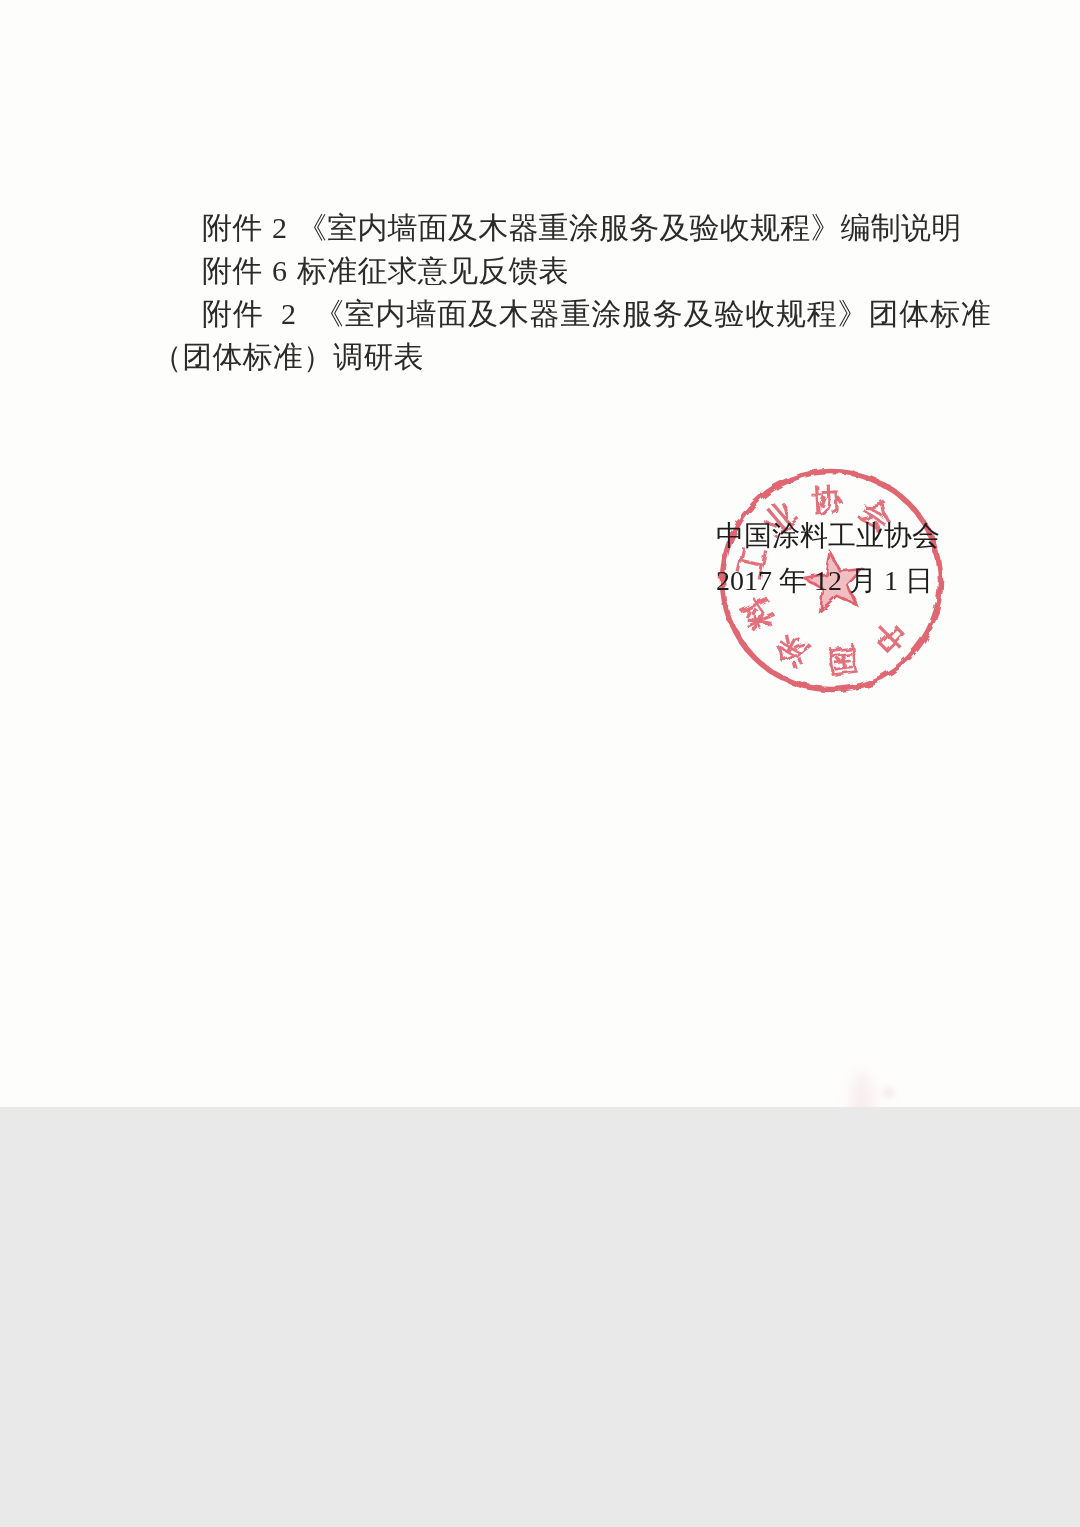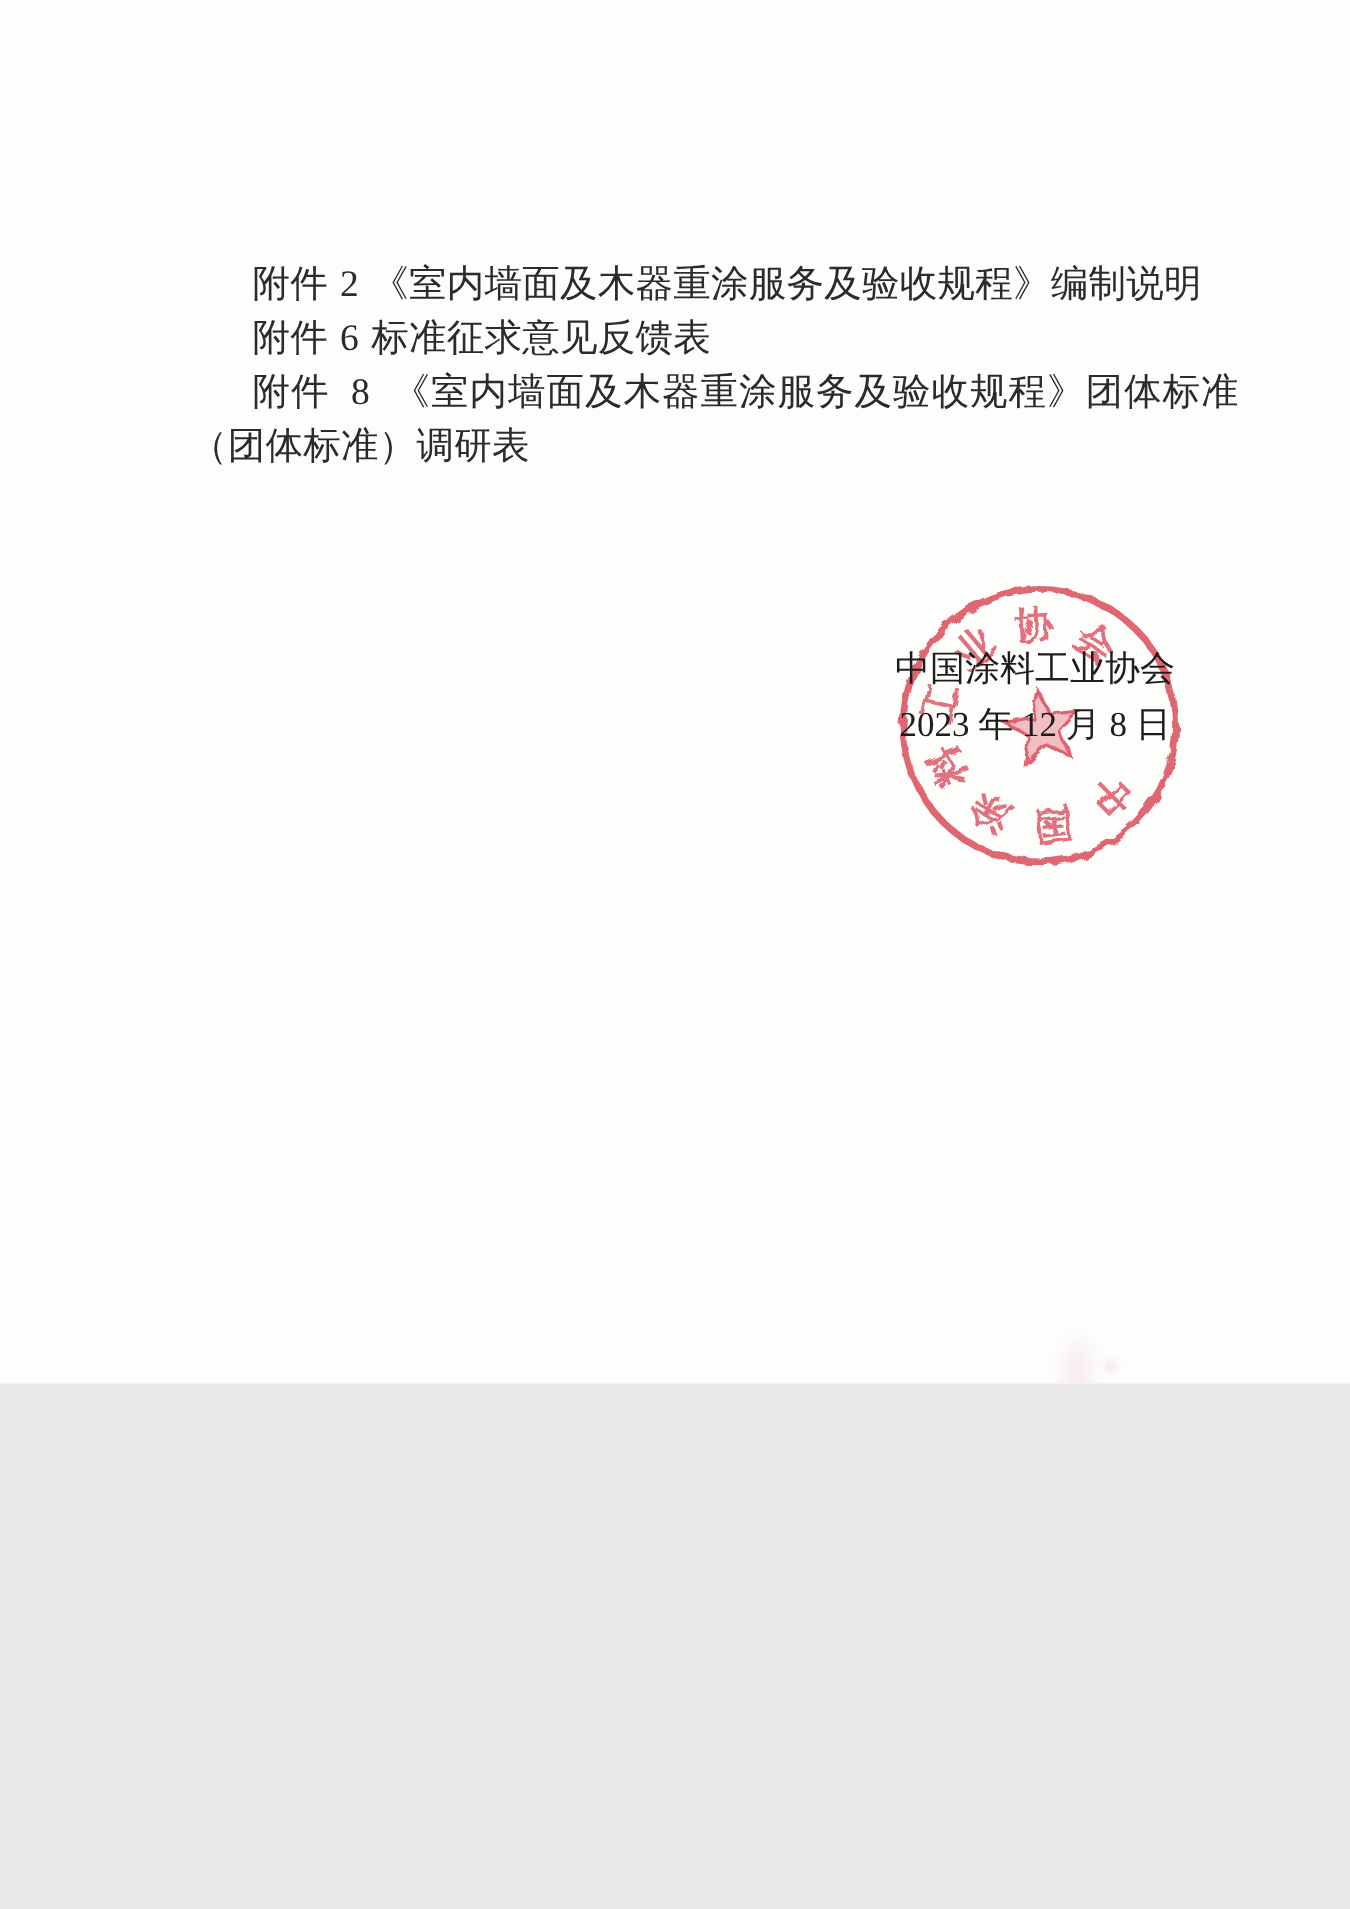--- a/index.html
+++ b/index.html
@@ -30,21 +30,21 @@
     color: #2b2b2b;
   }
   .doc-line { white-space: nowrap; }
   .doc-line.indent { padding-left: 50px; }
   .doc-line.wide-spaces { word-spacing: 9px; letter-spacing: 0.8px; }
   
   .signature {
     position: absolute;
     top: 513px;
     right: 140px;
-    text-align: center;
+    text-align: left;
     font-size: 28px;
     line-height: 45px;
     color: #1d1d1d;
     z-index: 3;
     margin-left: 12px;
   }
   .signature .sig-line { white-space: nowrap; }
   
   .stamp {
     position: absolute;
@@ -86,21 +86,21 @@
   }
 </style>
 </head>
 <body>
 
 <div class="page">
 
   <div class="doc-text">
     <div class="doc-line indent">附件 2 《室内墙面及木器重涂服务及验收规程》编制说明</div>
     <div class="doc-line indent">附件 6 标准征求意见反馈表</div>
-    <div class="doc-line indent wide-spaces">附件 8 《室内墙面及木器重涂服务及验收规程》团体标准</div>
+    <div class="doc-line indent wide-spaces">附件 2 《室内墙面及木器重涂服务及验收规程》团体标准</div>
     <div class="doc-line">（团体标准）调研表</div>
   </div>
 
   <div class="stamp">
     <svg viewBox="-117.5 -117.5 235 235" xmlns="http://www.w3.org/2000/svg">
       <defs>
         <filter id="rough" x="-20%" y="-20%" width="140%" height="140%">
           <feTurbulence type="fractalNoise" baseFrequency="0.09" numOctaves="2" result="noise"></feTurbulence>
           <feDisplacementMap in="SourceGraphic" in2="noise" scale="6"></feDisplacementMap>
         </filter>
@@ -135,19 +135,19 @@
         </g>
         <g transform="translate(3,2.5) rotate(-9)">
           <path d="M 0,-31 L 7.6,-10.5 L 29.5,-9.6 L 12.3,4.0 L 18.2,25.1 L 0,13 L -18.2,25.1 L -12.3,4.0 L -29.5,-9.6 L -7.6,-10.5 Z" fill="rgba(216,68,83,0.42)" stroke="#d84453" stroke-width="2.6" opacity="0.9"></path>
         </g>
       </g>
     </svg>
   </div>
 
   <div class="signature">
     <div class="sig-line">中国涂料工业协会</div>
-    <div class="sig-line">2023 年 12 月 8 日</div>
+    <div class="sig-line">2017 年 12 月 1 日</div>
   </div>
 
   <div class="smudge"></div>
   <div class="smudge2"></div>
 
 </div>
 
 </body></html>

